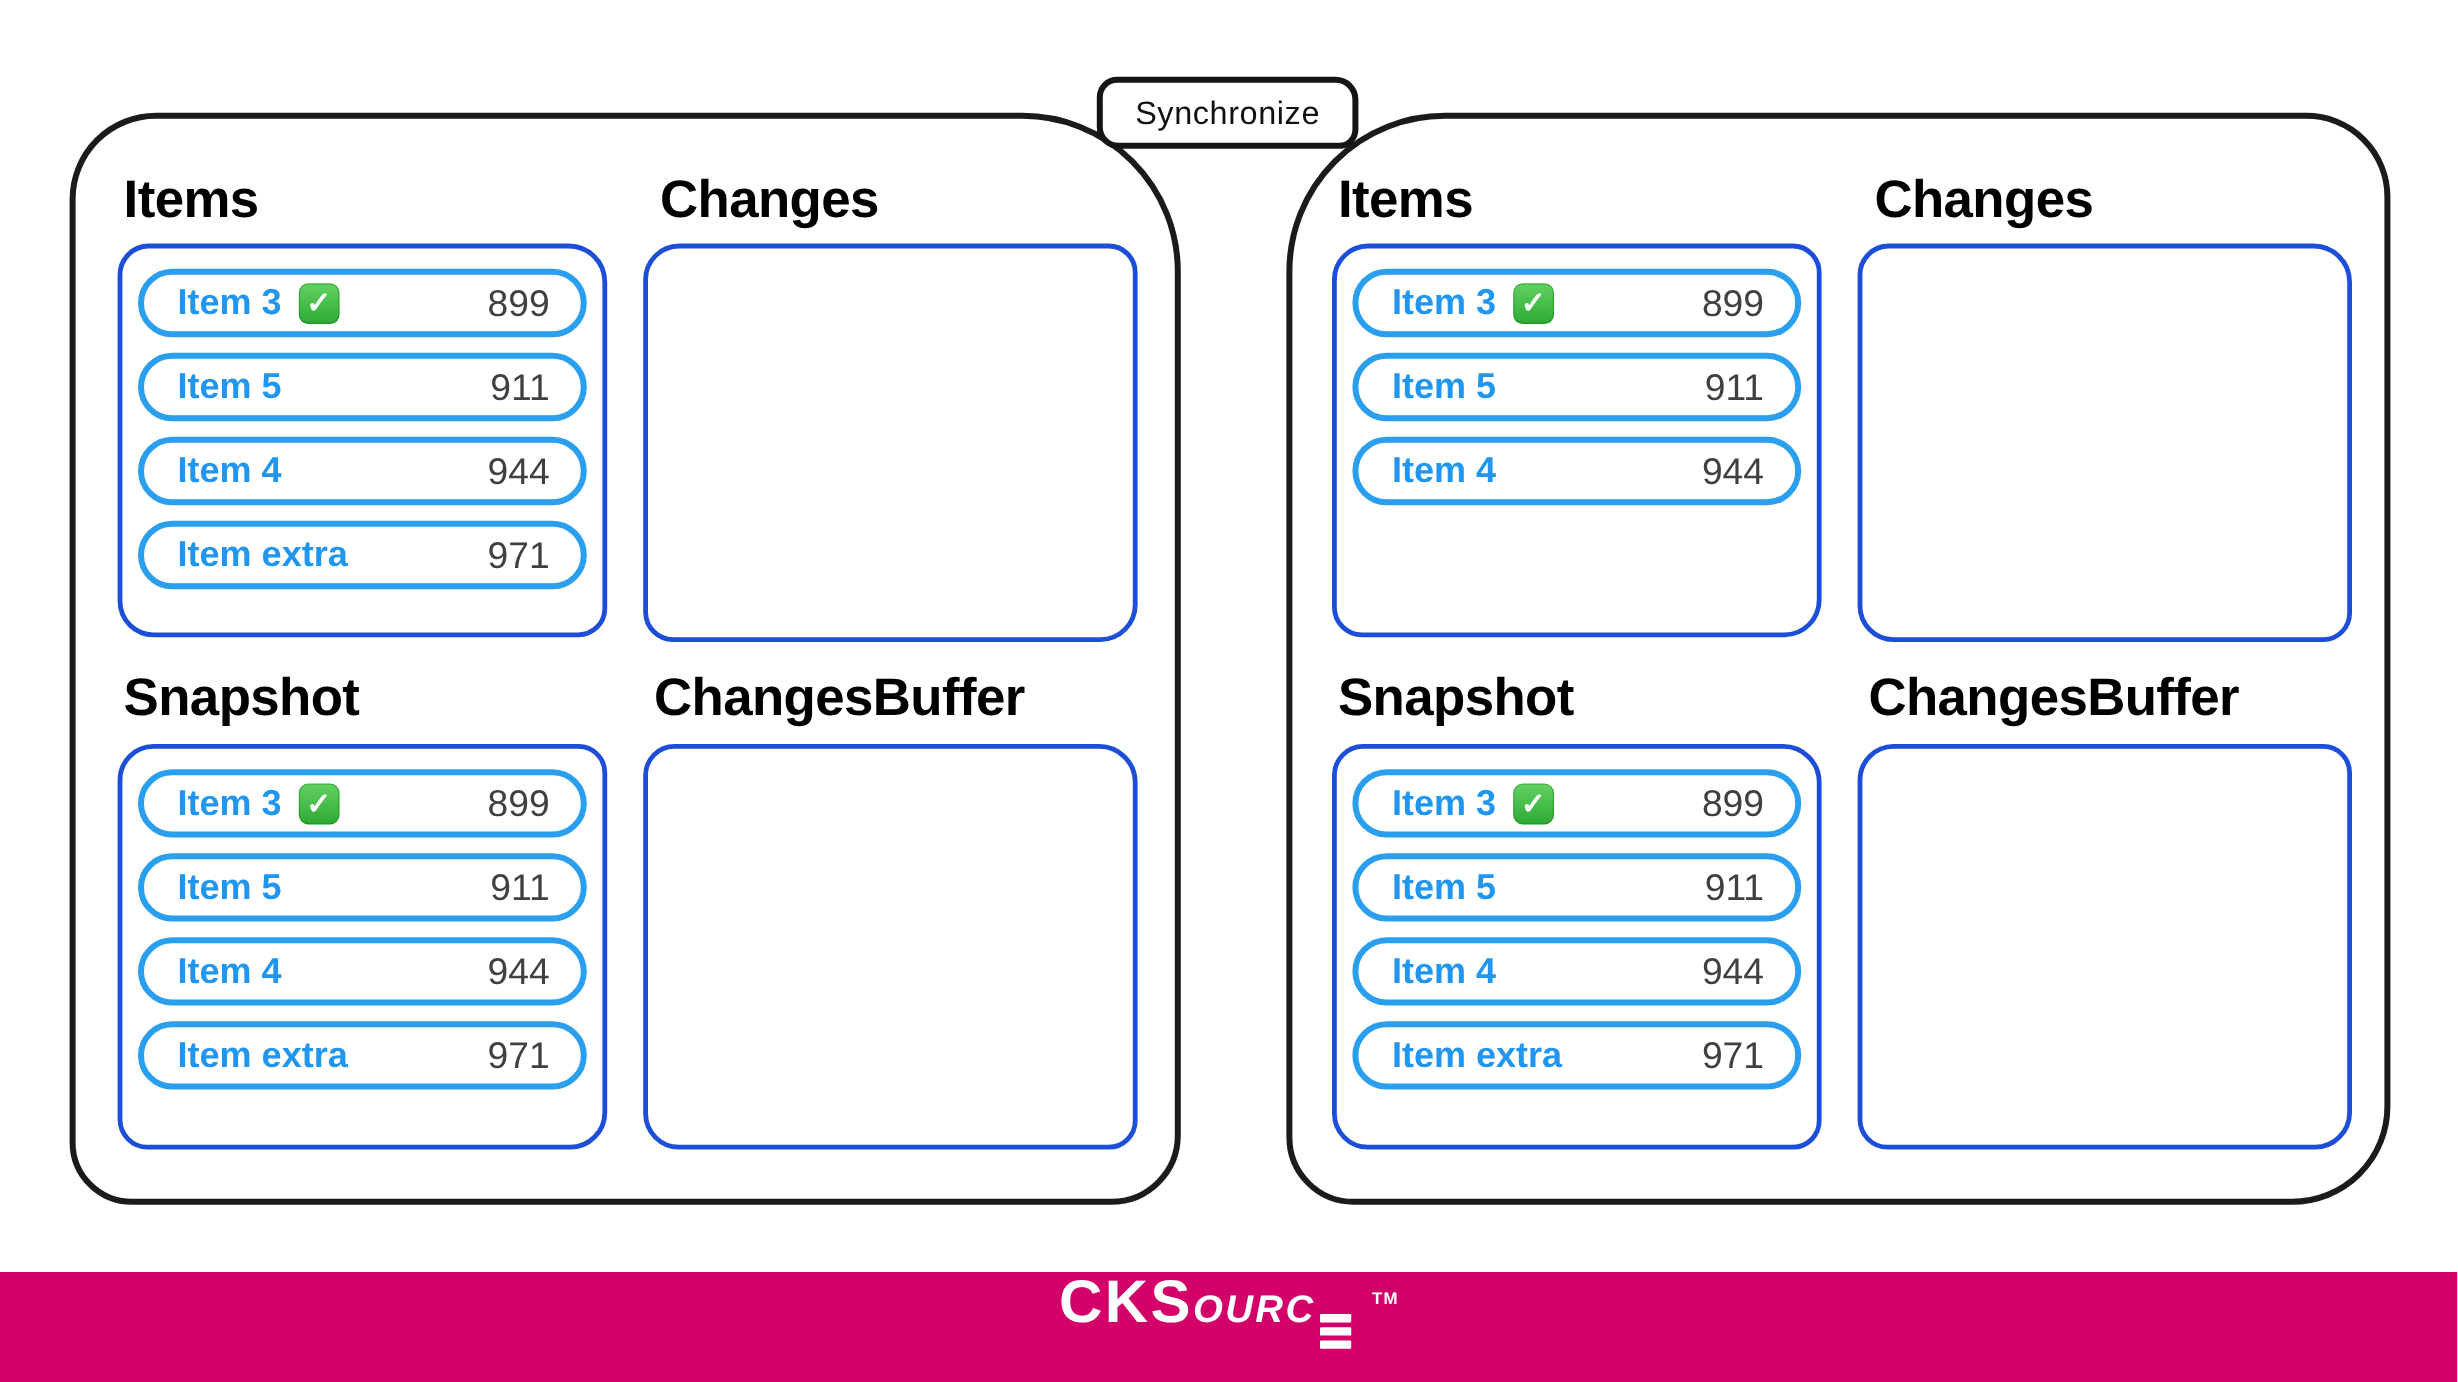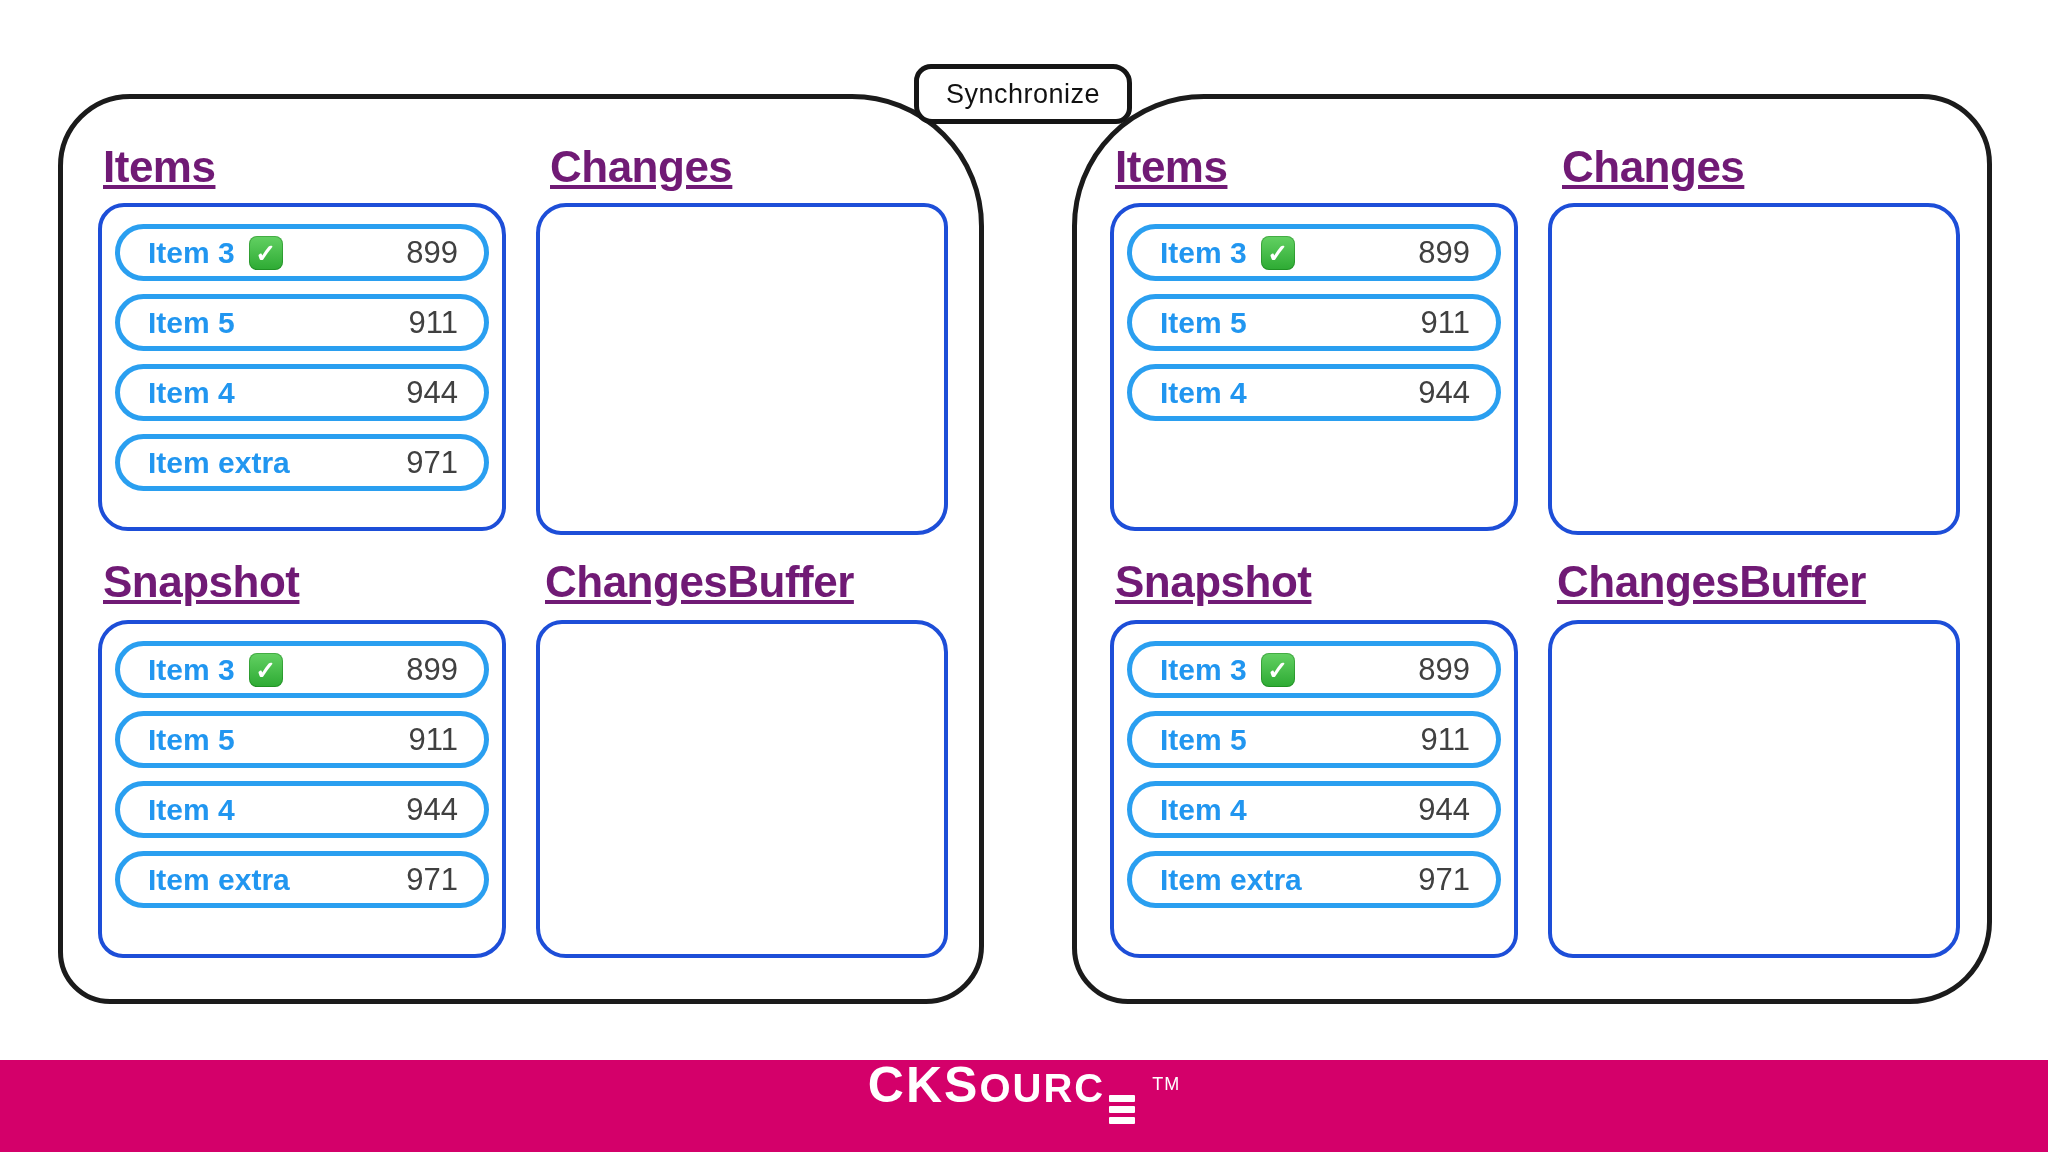--- a/index.html
+++ b/index.html
@@ -12,21 +12,21 @@
   .panel.left{left:58px;top:94px;width:926px;height:910px;border-radius:72px 132px 58px 52px;}
   .panel.right{left:1072px;top:94px;width:920px;height:910px;border-radius:132px 70px 82px 56px;}
   
   .sync{
     position:absolute;left:914px;top:64px;width:218px;height:60px;z-index:5;
     background:#ffffff;border:5px solid #151515;border-radius:17px 19px 16px 18px;
     display:flex;align-items:center;justify-content:center;box-sizing:border-box;
     font-size:27px;color:#111;letter-spacing:.5px;
   }
   
-  .h{position:absolute;font-size:44px;font-weight:700;color:#701a75;letter-spacing:-0.5px;white-space:nowrap;text-decoration:underline;}
+  .h{position:absolute;font-size:44px;font-weight:700;color:#000000;letter-spacing:-0.5px;white-space:nowrap;}
   
   .box{
     position:absolute;border:4px solid #1d4ed8;background:#fff;box-sizing:border-box;
     display:flex;flex-direction:column;gap:13px;padding:17px 13px;
   }
   .box.r1{border-radius:26px 32px 24px 30px;}
   .box.r2{border-radius:30px 24px 31px 25px;}
   
   .pill{
     height:57px;flex:0 0 57px;border:5px solid #2a9ff0;border-radius:29px;background:#ffffff;
@@ -42,24 +42,24 @@
     color:#ffffff;font-size:25px;font-weight:700;line-height:34px;text-align:center;
   }
   .pill-value{font-size:31px;font-weight:400;color:#404040;}
   
   .footer{position:absolute;left:0;top:1060px;width:2048px;height:92px;background:#d4006a;}
   .logo{
     position:absolute;left:0;top:0;width:100%;height:100%;
     display:flex;align-items:baseline;justify-content:center;color:#fff;border-radius:14px;
   }
   .logo-main{font-size:50px;font-weight:700;letter-spacing:2px;line-height:1;}
-  .logo-rest{font-size:40px;font-weight:700;letter-spacing:2px;line-height:1;}
+  .logo-rest{font-size:32px;font-weight:700;letter-spacing:2px;line-height:1;font-style:italic;}
   .logo-e{display:inline-flex;flex-direction:column;gap:4px;margin-left:4px;}
   .logo-e i{display:block;width:26px;height:7px;background:#ffffff;border-radius:1px;}
-  .logo-tm{font-size:18px;font-weight:400;align-self:flex-start;margin-left:17px;transform:translateY(14px);letter-spacing:1px;}
+  .logo-tm{font-size:14px;font-weight:700;align-self:flex-start;margin-left:17px;transform:translateY(14px);letter-spacing:1px;}
 </style>
 </head>
 <body>
 
 <div class="canvas">
 
   <div class="panel left"></div>
   <div class="panel right"></div>
 
   <div class="sync">

